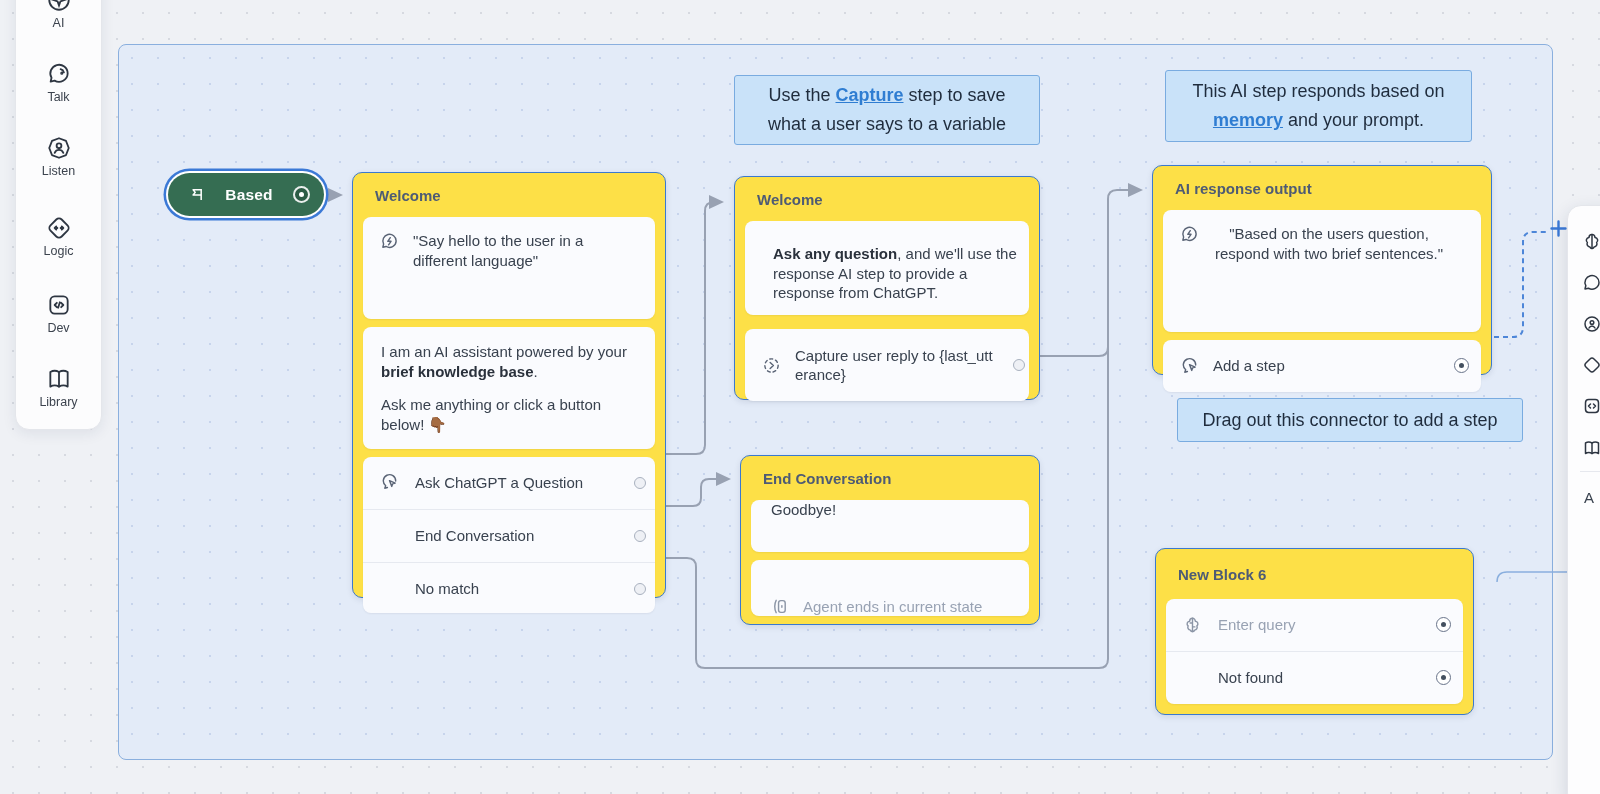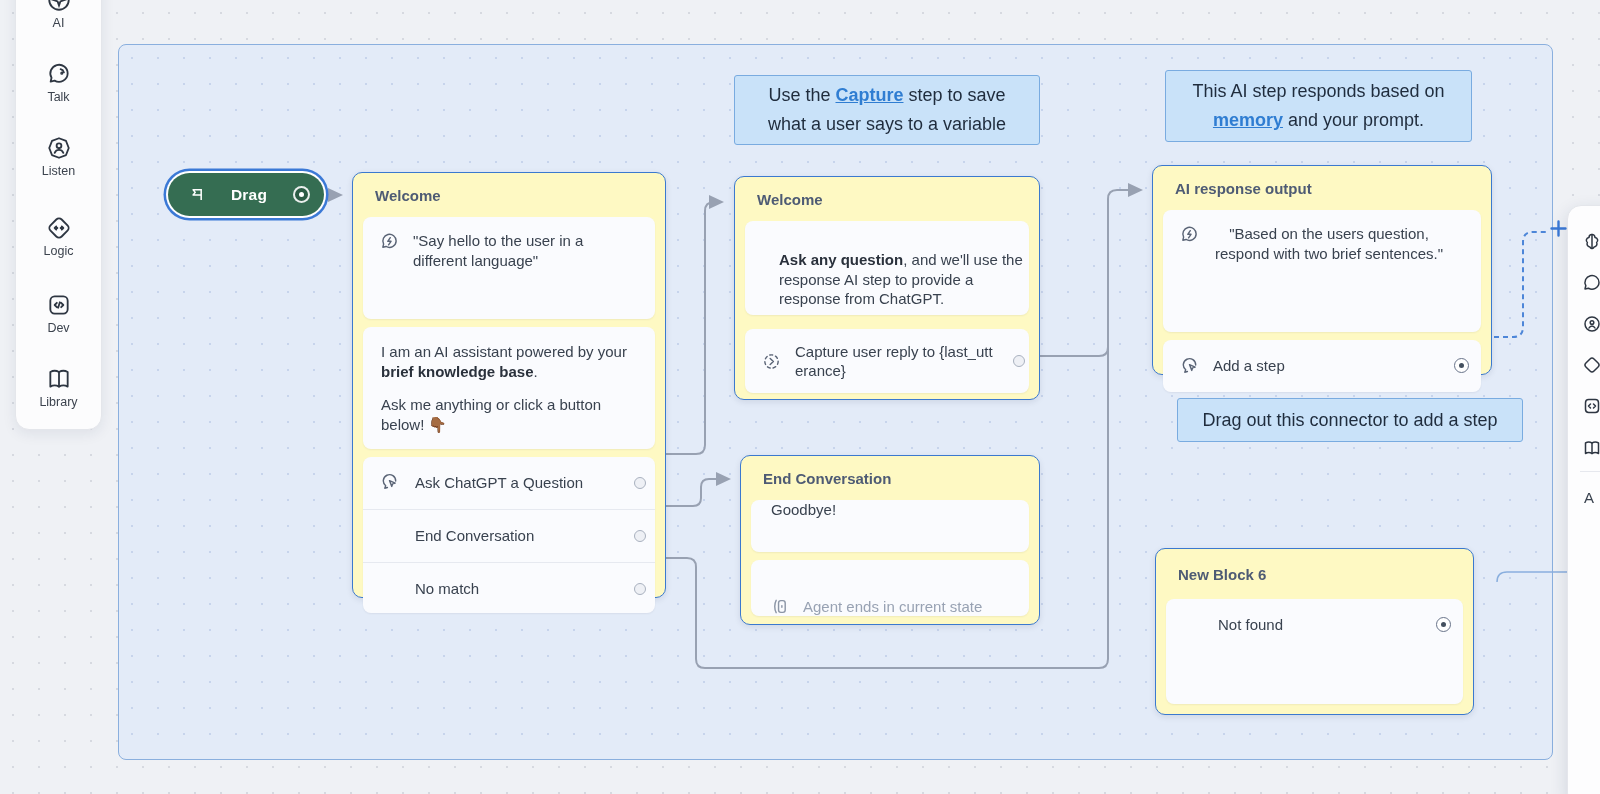--- a/index.html
+++ b/index.html
@@ -35,21 +35,21 @@
     position:absolute;left:168px;top:173px;width:122px;height:43px;
     background:#356d52;border-radius:999px;
     box-shadow:0 0 0 2px #ffffff,0 0 0 4.5px #3b79d6;
     display:flex;align-items:center;padding:0 14px 0 20px;gap:10px;cursor:pointer;
   }
   .start .st-label{color:#fff;font-size:15.5px;font-weight:700;letter-spacing:.2px;flex:1;text-align:center;}
   .start .st-port{width:13px;height:13px;border:2px solid rgba(255,255,255,.9);border-radius:50%;position:relative;background:#2c5c45;}
   .start .st-port::after{content:"";position:absolute;left:50%;top:50%;width:5px;height:5px;margin:-2.5px 0 0 -2.5px;border-radius:50%;background:#fff;}
   
   .block{
-    position:absolute;background:#fef9c3;border:1.5px solid #3b79cf;border-radius:10px;
+    position:absolute;background:#fde047;border:1.5px solid #3b79cf;border-radius:10px;
     box-sizing:border-box;box-shadow:0 2px 6px rgba(20,30,60,.10);cursor:pointer;
   }
   .block-header{height:44px;display:flex;align-items:center;padding:0 22px;
     color:#4e5b74;font-weight:700;font-size:15px;}
   .card{
     position:relative;margin:0 10px 8px;background:#fafbfe;border-radius:8px;
     box-shadow:0 1px 2px rgba(16,24,40,.06);font-size:15px;line-height:19.5px;color:#39424f;
   }
   .card .bold{font-weight:700;color:#2a313c;}
   .card .muted{color:#98a2b3;}
@@ -64,22 +64,22 @@
     border-radius:50%;background:#fff;box-sizing:border-box;cursor:crosshair;}
   .port-big::after{content:"";position:absolute;left:50%;top:50%;width:5px;height:5px;margin:-2.5px 0 0 -2.5px;border-radius:50%;background:#44505f;}
   
   #b-welcome1{left:352px;top:172px;width:314px;height:426px;}
   #b-welcome1 .c1{height:74px;} #b-welcome1 .c1 p{width:205px;margin:0;}
   #b-welcome1 .c2{height:122px;padding:15px 14px 0 18px;box-sizing:border-box;}
   #b-welcome1 .c2 p{margin:0 0 14px;width:262px;}
   #b-welcome1 .c3{height:156px;}
   #b-welcome2{left:734px;top:176px;width:306px;height:224px;}
   #b-welcome2 .c1{height:94px;padding:15px 14px 0 20px;box-sizing:border-box;}
-  #b-welcome2 .c1 p{margin:14px;width:250px;}
-  #b-welcome2 .c2{height:64px;display:flex;align-items:center;padding:0 34px 0 17px;gap:14px;box-sizing:border-box;margin-top:14px;}
+  #b-welcome2 .c1 p{margin:8px;width:250px;}
+  #b-welcome2 .c2{height:72px;display:flex;align-items:center;padding:0 34px 0 17px;gap:14px;box-sizing:border-box;margin-top:14px;}
   #b-welcome2 .c2 .cap-text{width:212px;word-break:break-all;}
   #b-end{left:740px;top:455px;width:300px;height:170px;}
   #b-end .c1{height:52px;display:flex;padding:0 16px 0 20px;box-sizing:border-box;}
   #b-end .c2{height:56px;display:flex;align-items:flex-end;gap:14px;padding:0 16px 0 19px;box-sizing:border-box;}
   #b-ai{left:1152px;top:165px;width:340px;height:210px;text-align:center;}
   #b-ai .c1{height:94px;} #b-ai .c1 p{width:232px;margin:0;}
   #b-ai .c2{height:52px;display:flex;align-items:center;gap:14px;padding:0 34px 0 17px;box-sizing:border-box;}
   #b-new6{left:1155px;top:548px;width:319px;height:167px;}
   #b-new6 .block-header{height:50px;}
   #b-new6 .c1{height:105px;}
@@ -186,21 +186,21 @@
   </div>
 </aside>
 
 <div class="start">
   <span style="width:17px;height:17px;color:#fff">
     <svg viewBox="0 0 20 20" fill="none" stroke="currentColor" stroke-width="1.8" stroke-linejoin="round">
         <path d="M15.5 3.5v13"></path>
         <path d="M15.5 4.5H6l2.5 3L6 10.5h9.5"></path>
       </svg>
   </span>
-  <span class="st-label">Drag</span>
+  <span class="st-label">Based</span>
   <span class="st-port"></span>
 </div>
 
 <div class="callout" id="co-capture">
   <span><span>Use the </span><a>Capture</a><span> step to save what a user says to a variable</span></span>
 </div>
 
 <div class="callout" id="co-memory">
   <span><span>This AI step responds based on </span><a>memory</a><span> and your prompt.</span></span>
 </div>
@@ -300,20 +300,30 @@
     </span>
     <span>Add a step</span>
     <span class="port-big"></span>
   </div>
 </section>
 
 <section class="block" id="b-new6">
   <header class="block-header">New Block 6</header>
   <div class="card c1 rows">
     <div class="row">
+      <span class="step-icon" style="color:#8b95a6">
+        <svg viewBox="0 0 20 20" fill="none" stroke="currentColor" stroke-width="1.5" stroke-linecap="round" stroke-linejoin="round">
+            <path d="M10 3.5a3 3 0 0 0-3 3 2.8 2.8 0 0 0-1.6 5 3 3 0 0 0 2.4 4.4A2.6 2.6 0 0 0 10 17.5a2.6 2.6 0 0 0 2.2-1.6 3 3 0 0 0 2.4-4.4 2.8 2.8 0 0 0-1.6-5 3 3 0 0 0-3-3z"></path>
+            <path d="M10 3.5v14M7.5 8.5h2.5M10 12.5h2.5"></path>
+          </svg>
+      </span>
+      <span class="muted">Enter query</span>
+      <span class="port-big"></span>
+    </div>
+    <div class="row">
       <span>Not found</span>
       <span class="port-big"></span>
     </div>
   </div>
 </section>
 
 <span class="plus-cursor">
   <svg viewBox="0 0 17 17" fill="none" stroke="currentColor" stroke-width="2.4" stroke-linecap="round">
       <path d="M8.5 1.5v14M1.5 8.5h14"></path>
     </svg>

